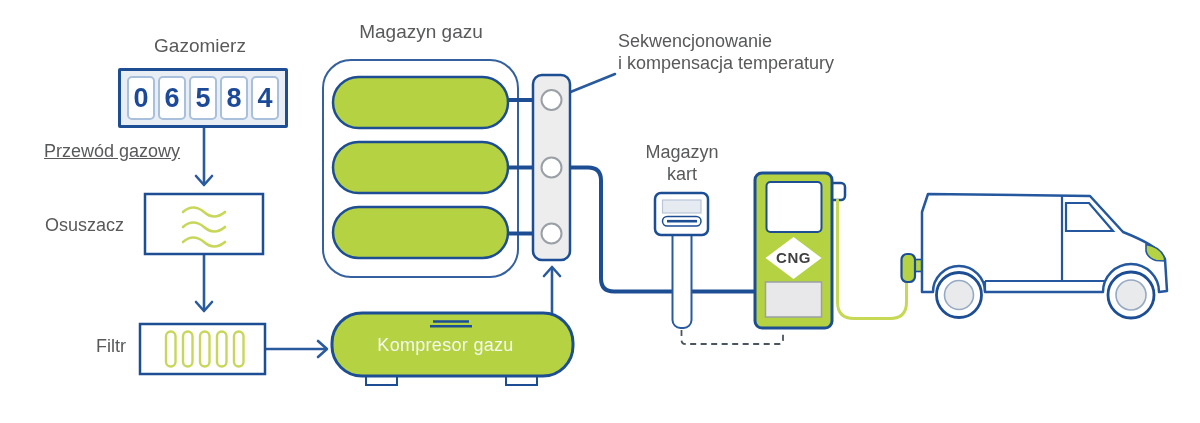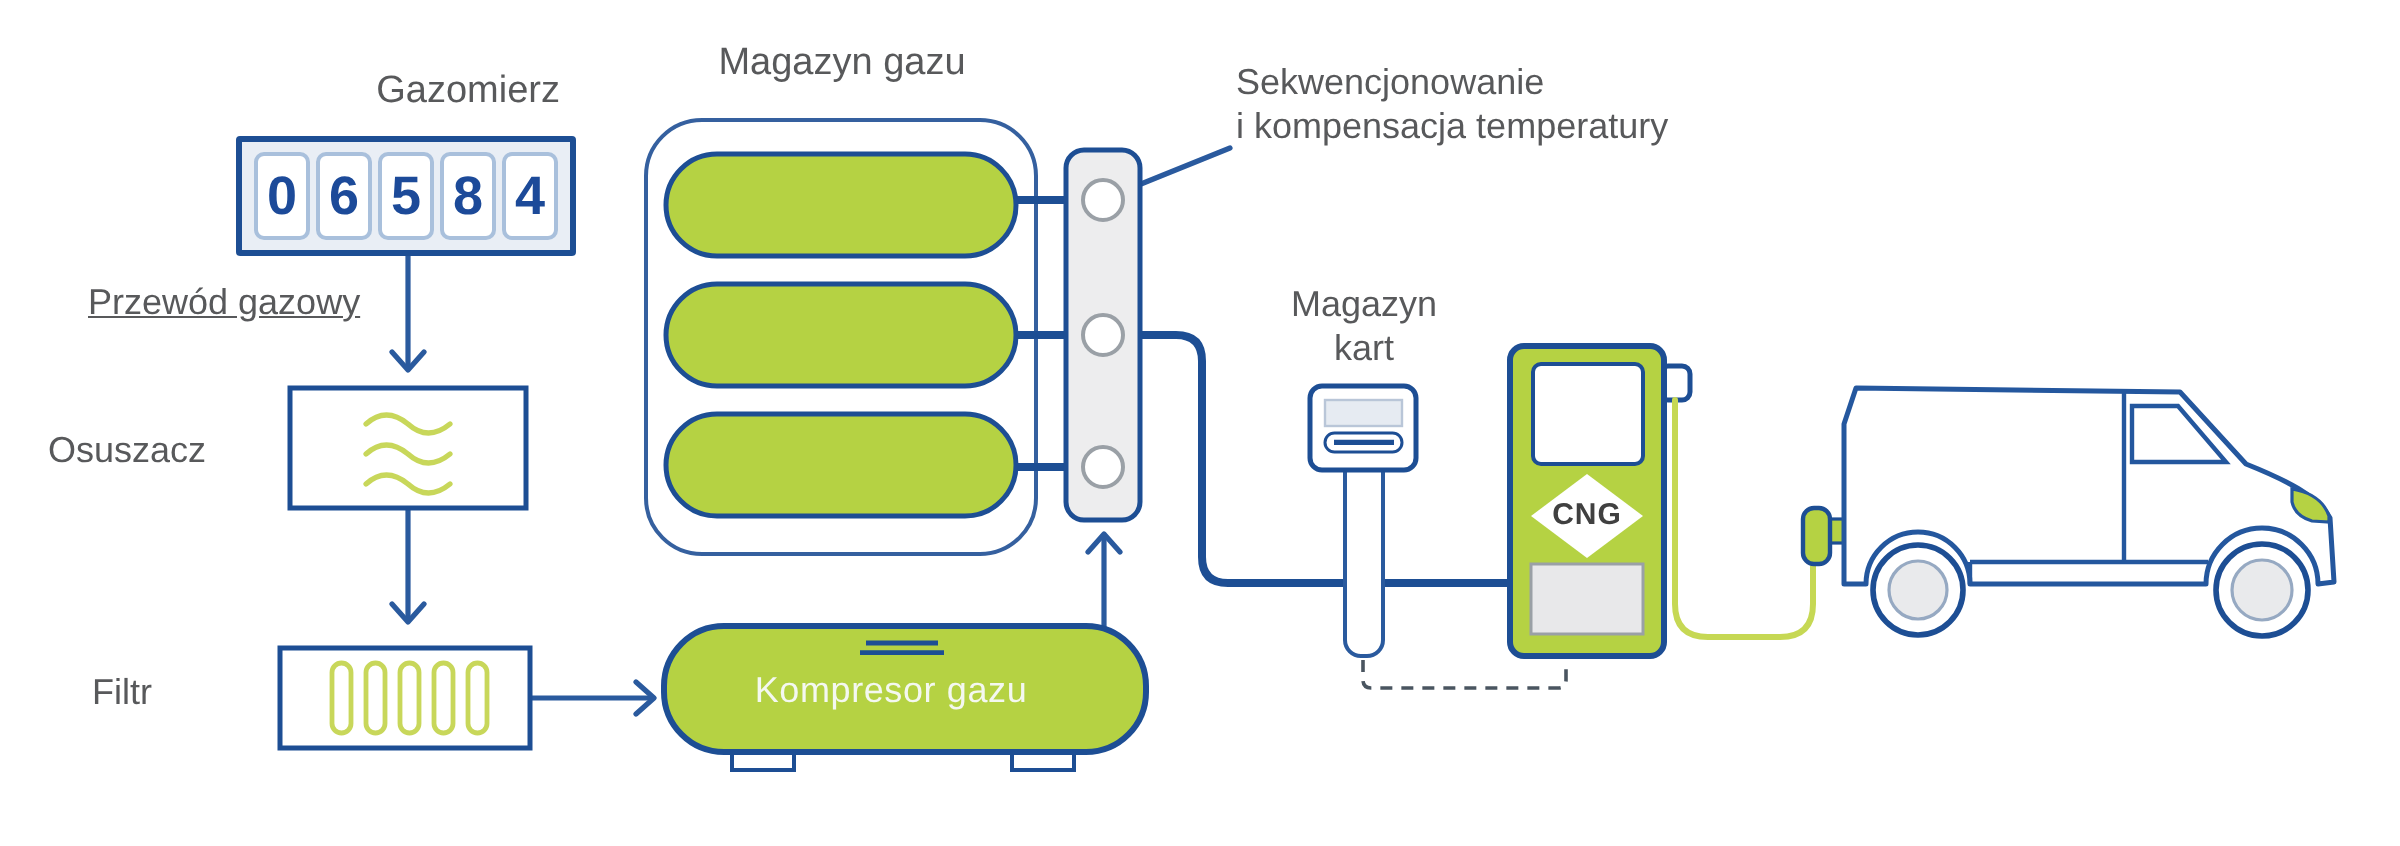--- a/index.html
+++ b/index.html
@@ -6,21 +6,21 @@
   #stage{
     position:relative;width:1200px;height:423px;background:#ffffff;overflow:hidden;
     font-family:"Liberation Sans",sans-serif;
   }
   #diagram-svg{position:absolute;left:0;top:0;}
   .label{
     position:absolute;color:#58595b;font-size:18px;line-height:22px;
     font-family:"Liberation Sans",sans-serif;white-space:nowrap;
   }
   .label.center{text-align:center;}
-  .label.right{text-align:left;}
+  .label.right{text-align:right;}
   
   .meter-box{
     position:absolute;left:118px;top:68px;width:170px;height:60px;
     background:#e9eef5;border:3px solid #1d4e94;border-radius:2px;
     display:flex;align-items:center;justify-content:center;gap:3px;box-sizing:border-box;
   }
   .digit-cell{
     width:28px;height:44px;background:#ffffff;border:2px solid #a9c0dc;border-radius:5px;
     box-sizing:border-box;text-align:center;font-weight:bold;font-size:27px;line-height:40px;
     color:#1c4a99;
@@ -136,21 +136,21 @@
         <circle cx="959" cy="295" r="22.5" fill="#ffffff" stroke="#1d4e94" stroke-width="2.8"></circle>
         <circle cx="959" cy="295" r="14.5" fill="#e9eaec" stroke="#96a9c2" stroke-width="1.6"></circle>
       </g>
       <g>
         <circle cx="1131" cy="295" r="23" fill="#ffffff" stroke="#1d4e94" stroke-width="2.8"></circle>
         <circle cx="1131" cy="295" r="15" fill="#e9eaec" stroke="#96a9c2" stroke-width="1.6"></circle>
       </g>
     </g>
   </svg>
 
-  <div class="label center" style="left:120px;top:35px;width:160px;font-size:19px;text-align:right;">Gazomierz</div>
+  <div class="label center" style="left:120px;top:35px;width:160px;font-size:19px;">Gazomierz</div>
 
   <div class="meter-box">
     <div class="digit-cell">0</div>
     <div class="digit-cell">6</div>
     <div class="digit-cell">5</div>
     <div class="digit-cell">8</div>
     <div class="digit-cell">4</div>
   </div>
 
   <div class="label" style="left:44px;top:140px;text-decoration:underline;">Przewód gazowy</div>

